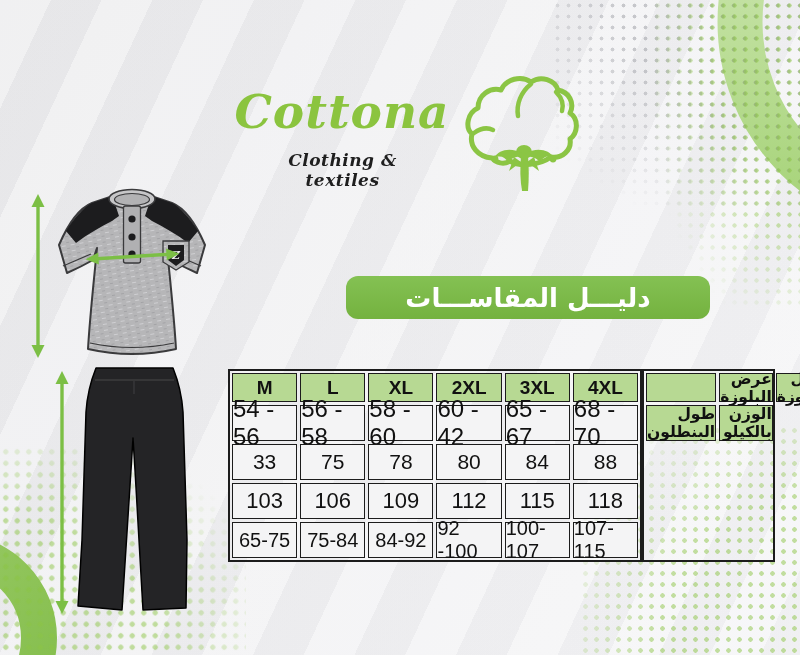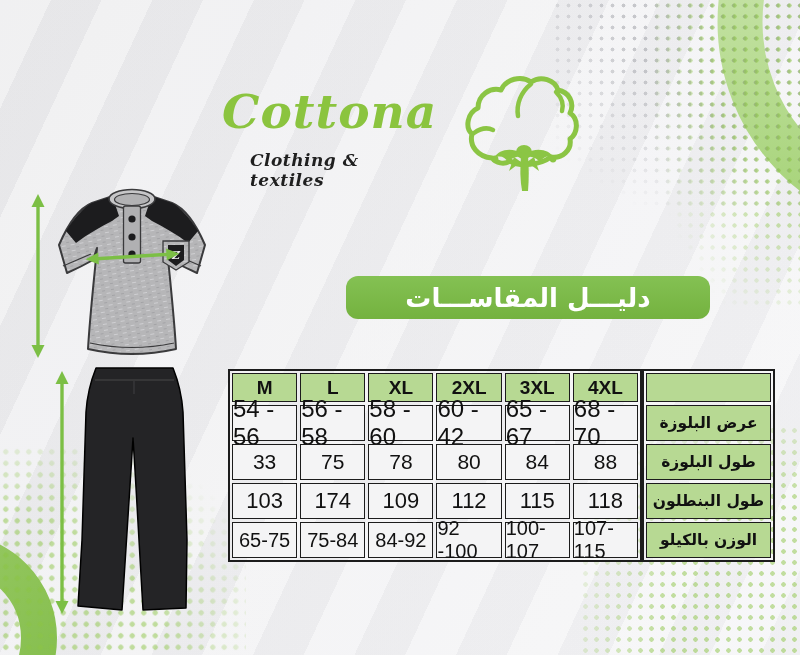--- a/index.html
+++ b/index.html
@@ -26,37 +26,37 @@
     background-image:radial-gradient(circle,rgba(139,196,68,.50) 2.3px,transparent 2.9px);
     background-size:11.5px 11.5px;
     -webkit-mask-image:radial-gradient(135% 135% at 0% 100%,#000 48%,transparent 86%);
     mask-image:radial-gradient(135% 135% at 0% 100%,#000 48%,transparent 86%);}
   #dots-br{left:580px;top:425px;width:220px;height:230px;
     background-image:radial-gradient(circle,rgba(139,196,68,.50) 2px,transparent 2.5px);
     background-size:11px 11px;
     -webkit-mask-image:radial-gradient(145% 150% at 100% 100%,#000 45%,transparent 83%);
     mask-image:radial-gradient(145% 150% at 100% 100%,#000 45%,transparent 83%);}
   
-  #brand-name{left:222px;top:84px;width:240px;text-align:left;
+  #brand-name{left:222px;top:84px;width:240px;text-align:center;
     font-family:"DejaVu Serif",serif;font-style:italic;font-weight:900;
     font-size:47px;color:#8bc43f;letter-spacing:1px;}
-  #brand-tagline{left:250px;top:150px;width:185px;
+  #brand-tagline{left:250px;top:150px;width:185px;text-align:center;
     font-family:"DejaVu Serif",serif;font-style:italic;font-weight:600;
     font-size:17px;color:#1f1f1f;letter-spacing:.5px;}
   
   #banner{left:346px;top:276px;width:364px;height:43px;border-radius:12px;
     background:linear-gradient(#84c153,#74b23f);
     display:flex;align-items:center;justify-content:center;
     direction:rtl;color:#fff;font-weight:bold;font-size:26px;
     font-family:"DejaVu Sans",sans-serif;}
   
   .stable{position:absolute;display:grid;gap:3px;padding:2px;
     border:2px solid #1c1c1c;grid-template-rows:29px 36px 36px 36px 36px;}
   #sizes-table{left:228px;top:369px;width:406px;grid-template-columns:repeat(6,1fr);}
-  #labels-table{left:642px;top:369px;width:125px;grid-template-columns:1fr;}
+  #labels-table{left:642px;top:369px;width:125px;grid-template-columns:1fr 1fr 1fr;}
   .cell{border:1.6px solid #1c1c1c;display:flex;align-items:center;justify-content:center;
     background:#f4f4f5;color:#111;}
   .head{background:#b7d993;font-weight:bold;font-size:19px;}
   .lab{background:#b7d993;font-weight:bold;font-size:15.5px;direction:rtl;
     font-family:"DejaVu Sans",sans-serif;}
   .r0{font-size:24px;}
   .r1{font-size:21px;}
   .r2{font-size:22px;}
   .r3{font-size:20px;}
 </style>
@@ -187,21 +187,21 @@
     <div class="cell r0">68 - 70</div>
 
     <div class="cell r1">33</div>
     <div class="cell r1">75</div>
     <div class="cell r1">78</div>
     <div class="cell r1">80</div>
     <div class="cell r1">84</div>
     <div class="cell r1">88</div>
 
     <div class="cell r2">103</div>
-    <div class="cell r2">174</div>
+    <div class="cell r2">106</div>
     <div class="cell r2">109</div>
     <div class="cell r2">112</div>
     <div class="cell r2">115</div>
     <div class="cell r2">118</div>
 
     <div class="cell r3">65-75</div>
     <div class="cell r3">75-84</div>
     <div class="cell r3">84-92</div>
     <div class="cell r3">92 -100</div>
     <div class="cell r3">100-107</div>

